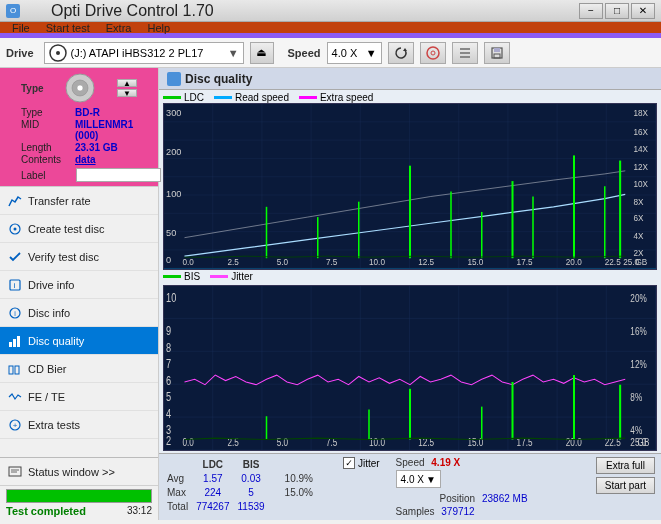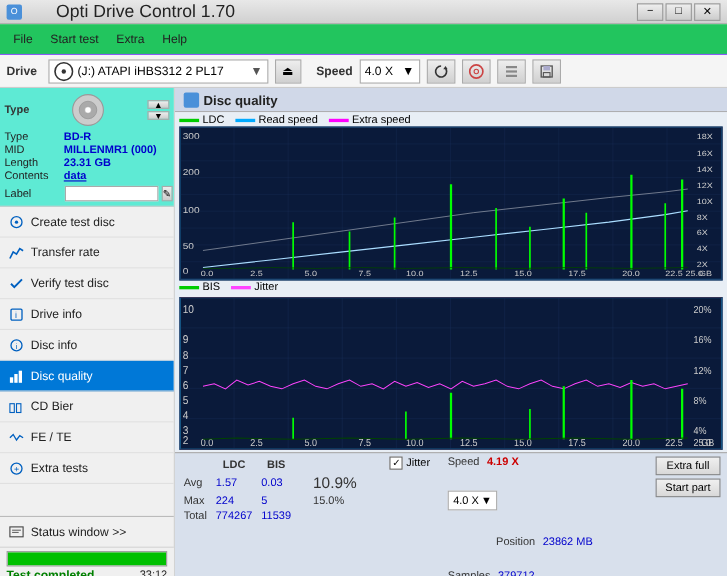--- a/index.html
+++ b/index.html
@@ -16,26 +16,26 @@
       border-bottom: 1px solid #aaa;
     }
     .title-bar-left { display: flex; align-items: center; gap: 5px; }
     .title-bar-icon { width: 14px; height: 14px; background: #4a90d9; border-radius: 2px; display: flex; align-items: center; justify-content: center; color: white; font-size: 8px; }
     .title-bar-text { font-size: 16px; color: #222; margin-left: 26px; }
     .title-bar-controls { display: flex; gap: 2px; }
     .title-bar-btn { width: 24px; height: 16px; border: 1px solid #999; background: linear-gradient(to bottom, #eee, #ccc); display: flex; align-items: center; justify-content: center; cursor: pointer; font-size: 10px; }
 
     
     .menu-bar {
-      background: #22c55e;
-      height: 28px;
+      background: #c2410c;
+      height: 16px;
       display: flex;
       align-items: center;
       padding: 0 4px;
-      border-bottom: 1px solid #8b5cf6;
+      border-bottom: 5px solid #8b5cf6;
     }
     .menu-item { padding: 2px 8px; cursor: pointer; font-size: 11px; color: #222; }
 
     
     .drive-bar {
       background: #f5f5f5;
       height: 30px;
       display: flex;
       align-items: center;
       padding: 0 6px;
@@ -69,23 +69,23 @@
       width: 159px;
       background: #f0f0f0;
       border-right: 1px solid #ccc;
       display: flex;
       flex-direction: column;
       flex-shrink: 0;
     }
 
     
     .disc-panel {
-      background: #5eead4;
+      background: #ec4899;
       border-bottom: 1px solid #ccc;
-      padding: 4px 4px;
+      padding: 4px 21px;
       position: relative;
     }
     .disc-panel-header { display: flex; align-items: center; justify-content: space-between; margin-bottom: 3px; }
     .disc-table { width: 100%; font-size: 10px; }
     .disc-row { display: flex; gap: 2px; margin-bottom: 1px; }
     .disc-key { color: #222; min-width: 52px; }
     .disc-val { color: #0000cc; font-weight: bold; }
     .disc-val-blue { color: #0000cc; }
     .disc-val-link { color: #0000cc; text-decoration: underline; cursor: pointer; }
     .label-row { display: flex; align-items: center; gap: 3px; margin-top: 3px; }
@@ -168,21 +168,21 @@
       padding: 3px 6px;
       border-top: 1px solid #aaa;
       display: flex;
       align-items: flex-start;
       gap: 10px;
     }
 
     .stats-table { font-size: 10px; }
     .stats-table td { padding: 0 6px 1px 0; }
     .stats-header { color: #333; font-weight: bold; text-align: center; }
-    .stats-blue { color: #0000cc; text-align: left; }
+    .stats-blue { color: #0000cc; text-align: center; }
     .checkbox { width: 12px; height: 12px; border: 1px solid #666; background: white; display: flex; align-items: center; justify-content: center; font-size: 9px; }
 
     .start-buttons { display: flex; flex-direction: column; gap: 3px; margin-left: auto; }
     .start-btn {
       background: linear-gradient(to bottom, #f0f0f0, #d8d8d8);
       border: 1px solid #888;
       padding: 2px 8px;
       font-size: 10px;
       cursor: pointer;
       white-space: nowrap;
@@ -304,30 +304,30 @@
           <span class="disc-key">Label</span>
           <input class="label-input" type="text" value="" style="">
           <div style="width:18px;height:14px;background:linear-gradient(to bottom,#eee,#ccc);border:1px solid #aaa;display:flex;align-items:center;justify-content:center;cursor:pointer;font-size:9px;">✎</div>
         </div>
       </div>
     </div>
 
     <div class="nav-section-inner">
       <div class="nav-item">
         <svg width="14" height="14" viewBox="0 0 14 14">
+            <polyline points="1,12 4,6 7,8 10,3 13,5" fill="none" stroke="#0060c0" stroke-width="1.5"></polyline>
+          </svg>
+        <span>Transfer rate</span>
+      </div>
+      <div class="nav-item">
+        <svg width="14" height="14" viewBox="0 0 14 14">
             <ellipse cx="7" cy="7" rx="5" ry="5" fill="none" stroke="#0060c0" stroke-width="1.2"></ellipse>
             <ellipse cx="7" cy="7" rx="1.5" ry="1.5" fill="#0060c0"></ellipse>
           </svg>
         <span>Create test disc</span>
-      </div>
-      <div class="nav-item">
-        <svg width="14" height="14" viewBox="0 0 14 14">
-            <polyline points="1,12 4,6 7,8 10,3 13,5" fill="none" stroke="#0060c0" stroke-width="1.5"></polyline>
-          </svg>
-        <span>Transfer rate</span>
       </div>
       <div class="nav-item">
         <svg width="14" height="14" viewBox="0 0 14 14">
             <polyline points="2,7 5,10 12,3" fill="none" stroke="#0060c0" stroke-width="1.8"></polyline>
           </svg>
         <span>Verify test disc</span>
       </div>
       <div class="nav-item">
         <svg width="14" height="14" viewBox="0 0 14 14">
             <rect x="2" y="2" width="10" height="10" rx="1" fill="none" stroke="#0060c0" stroke-width="1.2"></rect>
@@ -556,21 +556,21 @@
           <td class="stats-header">BIS</td>
           <td style="width:10px;"></td>
           <td></td>
           <td></td>
         </tr>
         <tr>
           <td style="color:#333;">Avg</td>
           <td class="stats-blue">1.57</td>
           <td class="stats-blue">0.03</td>
           <td></td>
-          <td style="color:#333;font-size:14px;">10.9%</td>
+          <td style="color:#333;font-size:10px;">10.9%</td>
         </tr>
         <tr>
           <td style="color:#333;">Max</td>
           <td class="stats-blue">224</td>
           <td class="stats-blue">5</td>
           <td></td>
           <td style="color:#333;font-size:10px;">15.0%</td>
         </tr>
         <tr>
           <td style="color:#333;margin-top:40px;">Total</td>
@@ -580,21 +580,21 @@
       </tbody>
         </table>
 
       <div style="display:flex;flex-direction:column;justify-content:flex-start;gap:2px;margin-left:4px;">
         <div style="display:flex;align-items:center;gap:3px;">
           <div class="checkbox">✓</div>
           <span style="font-size:10px;">Jitter</span>
         </div>
       </div>
 
-      <div style="display:flex;flex-direction:column;gap:20px;margin-left:6px;font-size:10px;">
+      <div style="display:flex;flex-direction:column;gap:2px;margin-left:6px;font-size:10px;">
         <div>
           <span style="color:#333;">Speed</span>
           <span style="color:#cc0000;font-weight:bold;margin-left:4px;">4.19 X</span>
         </div>
         <div style="display:flex;align-items:center;gap:2px;">
           <div style="background:white;border:1px solid #aaa;height:18px;padding:0 4px;font-size:10px;display:flex;align-items:center;min-width:45px;">
             <span>4.0 X</span>
             <span style="margin-left:2px;">▼</span>
           </div>
         </div>

